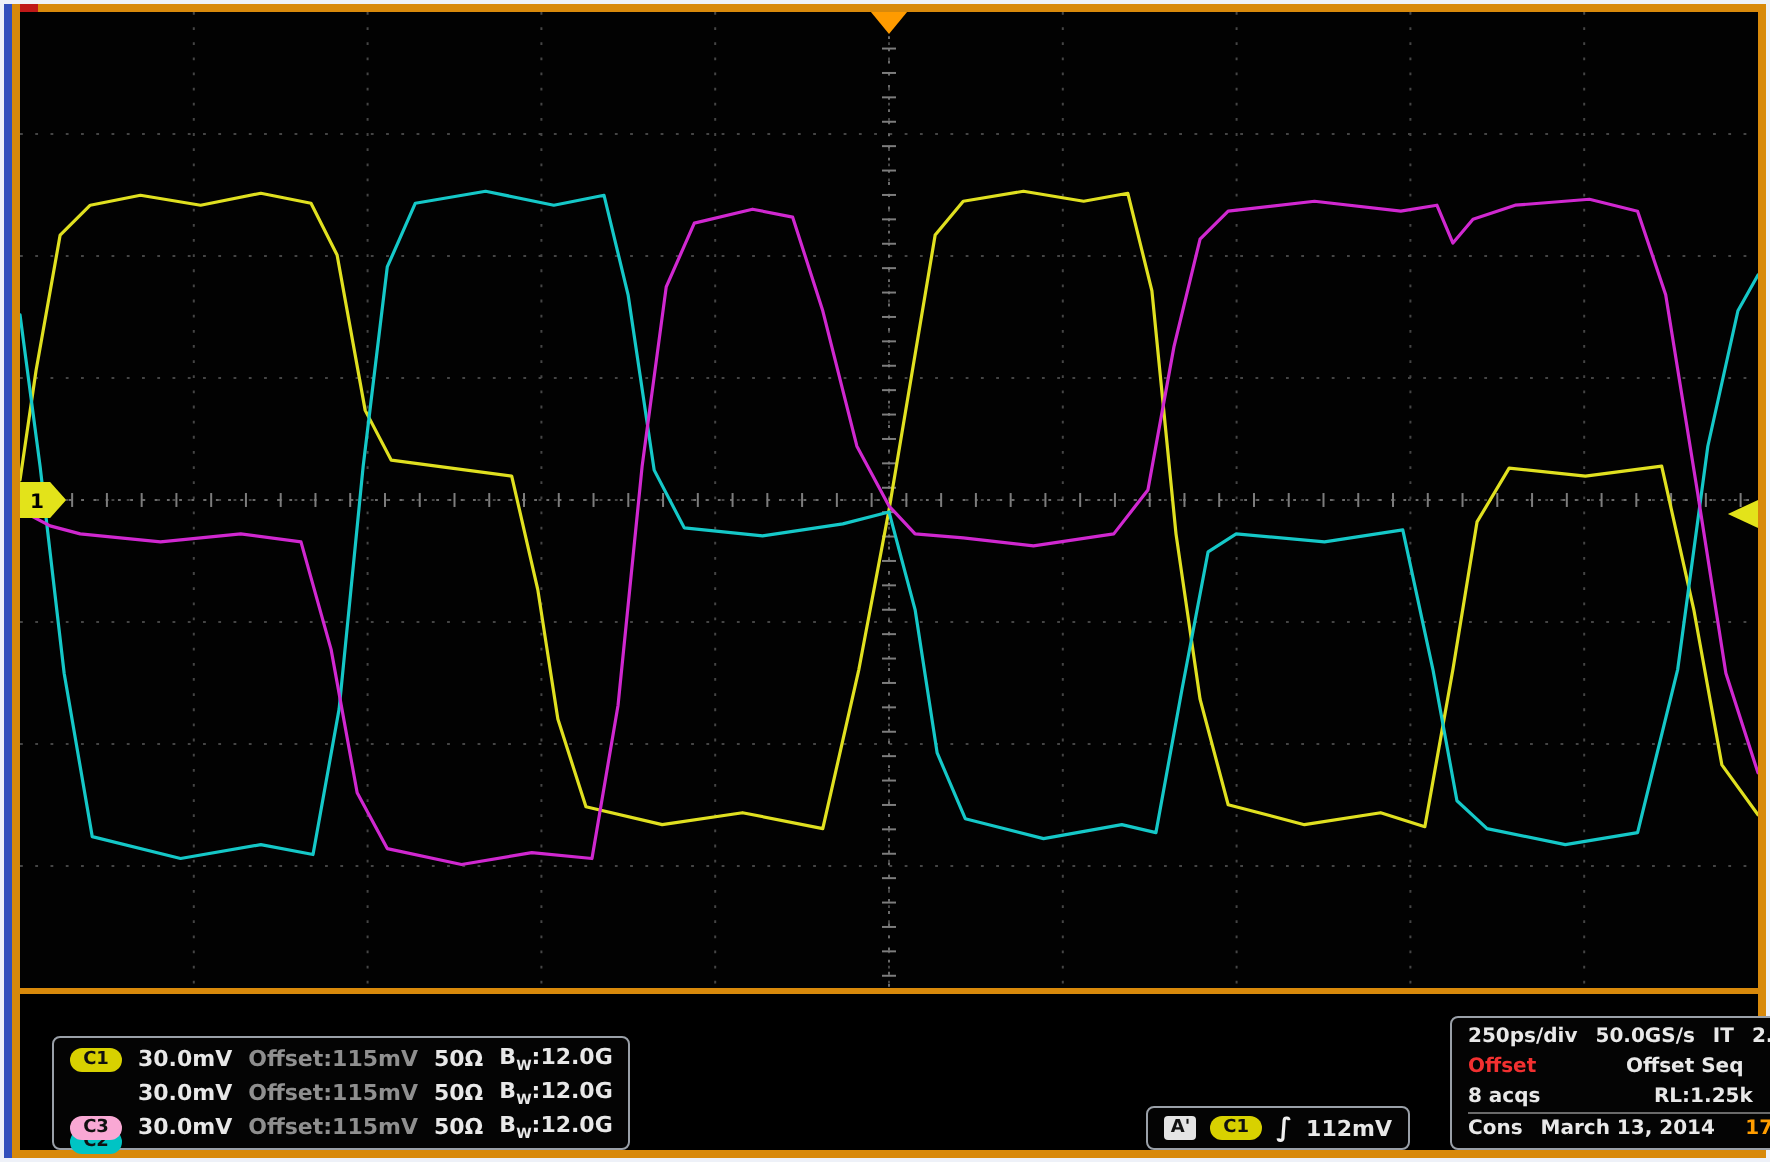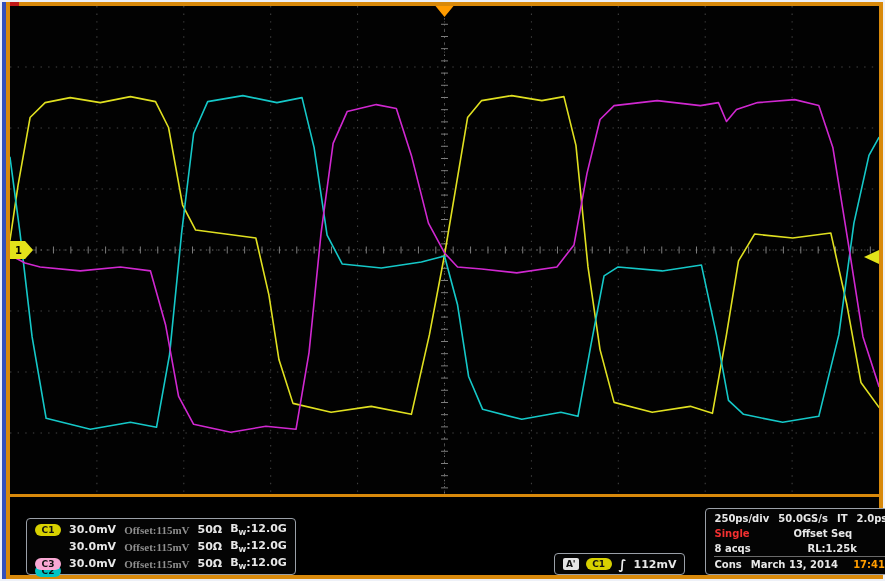--- a/index.html
+++ b/index.html
@@ -10,21 +10,21 @@
   .reddot{position:absolute;left:4px;top:0px;width:9px;height:4px;background:#c01818;}
   .graticule{flex:none;height:488px;background:#020202;position:relative;overflow:hidden;}
   .graticule svg{position:absolute;inset:0;width:100%;height:100%;}
   .statusbar{flex:1;background:#000;margin-top:3px;display:flex;align-items:flex-end;
              padding:5px 10px 0 16px;gap:20px;position:relative;}
   .box{border:1px solid #9aa0a8;border-radius:4px;background:#040404;padding:2px 8px;}
   .chrow{display:flex;align-items:center;gap:8px;height:17px;font-size:11px;font-weight:bold;color:#e8e8e8;white-space:nowrap;}
   .badge{display:inline-block;min-width:18px;text-align:center;border-radius:8px;
          font-size:9px;font-weight:bold;color:#101010;padding:1px 4px;line-height:10px;}
   .bg-c1{background:#d8d100;} .bg-c2{background:#00c4c4;margin-top:48px;} .bg-c3{background:#f9a8d4;}
-  .offset{color:#8f8f8f;font-family:Liberation Serif, serif;}
+  .offset{color:#8f8f8f;}
   sub{font-size:7px;}
   .trigbox{margin-left:238px;display:flex;align-items:center;gap:7px;height:16px;
            font-size:11px;font-weight:bold;color:#e8e8e8;white-space:nowrap;}
   .auxbadge{background:#e4e4e4;color:#111;border-radius:2px;font-size:9px;font-weight:bold;padding:1px 3px;}
   .edge{color:#f0f0f0;font-size:13px;font-weight:bold;}
   .rightbox{margin-left:auto;width:202px;padding:2px 8px;position:relative;}
   .hrow{display:flex;gap:9px;height:15px;align-items:center;color:#e8e8e8;
         font-size:10px;font-weight:bold;white-space:nowrap;}
   .stopped{color:#f23030;width:56px;}
   .acqcount{width:56px;}
@@ -198,21 +198,21 @@
       </div>
 
       <div class="box rightbox">
         <div class="hrow">
           <span>250ps/div</span>
           <span>50.0GS/s</span>
           <span>IT</span>
           <span>2.0ps/pt</span>
         </div>
         <div class="hrow">
-          <span class="stopped">Single</span>
+          <span class="stopped">Offset</span>
           <span class="seq">Offset Seq</span>
         </div>
         <div class="hrow">
           <span class="acqcount">8 acqs</span>
           <span class="rl">RL:1.25k</span>
         </div>
         <div class="hrow datetimerow">
           <span>Cons</span>
           <span>March 13, 2014</span>
           <span class="timetxt">17:41:05</span>

